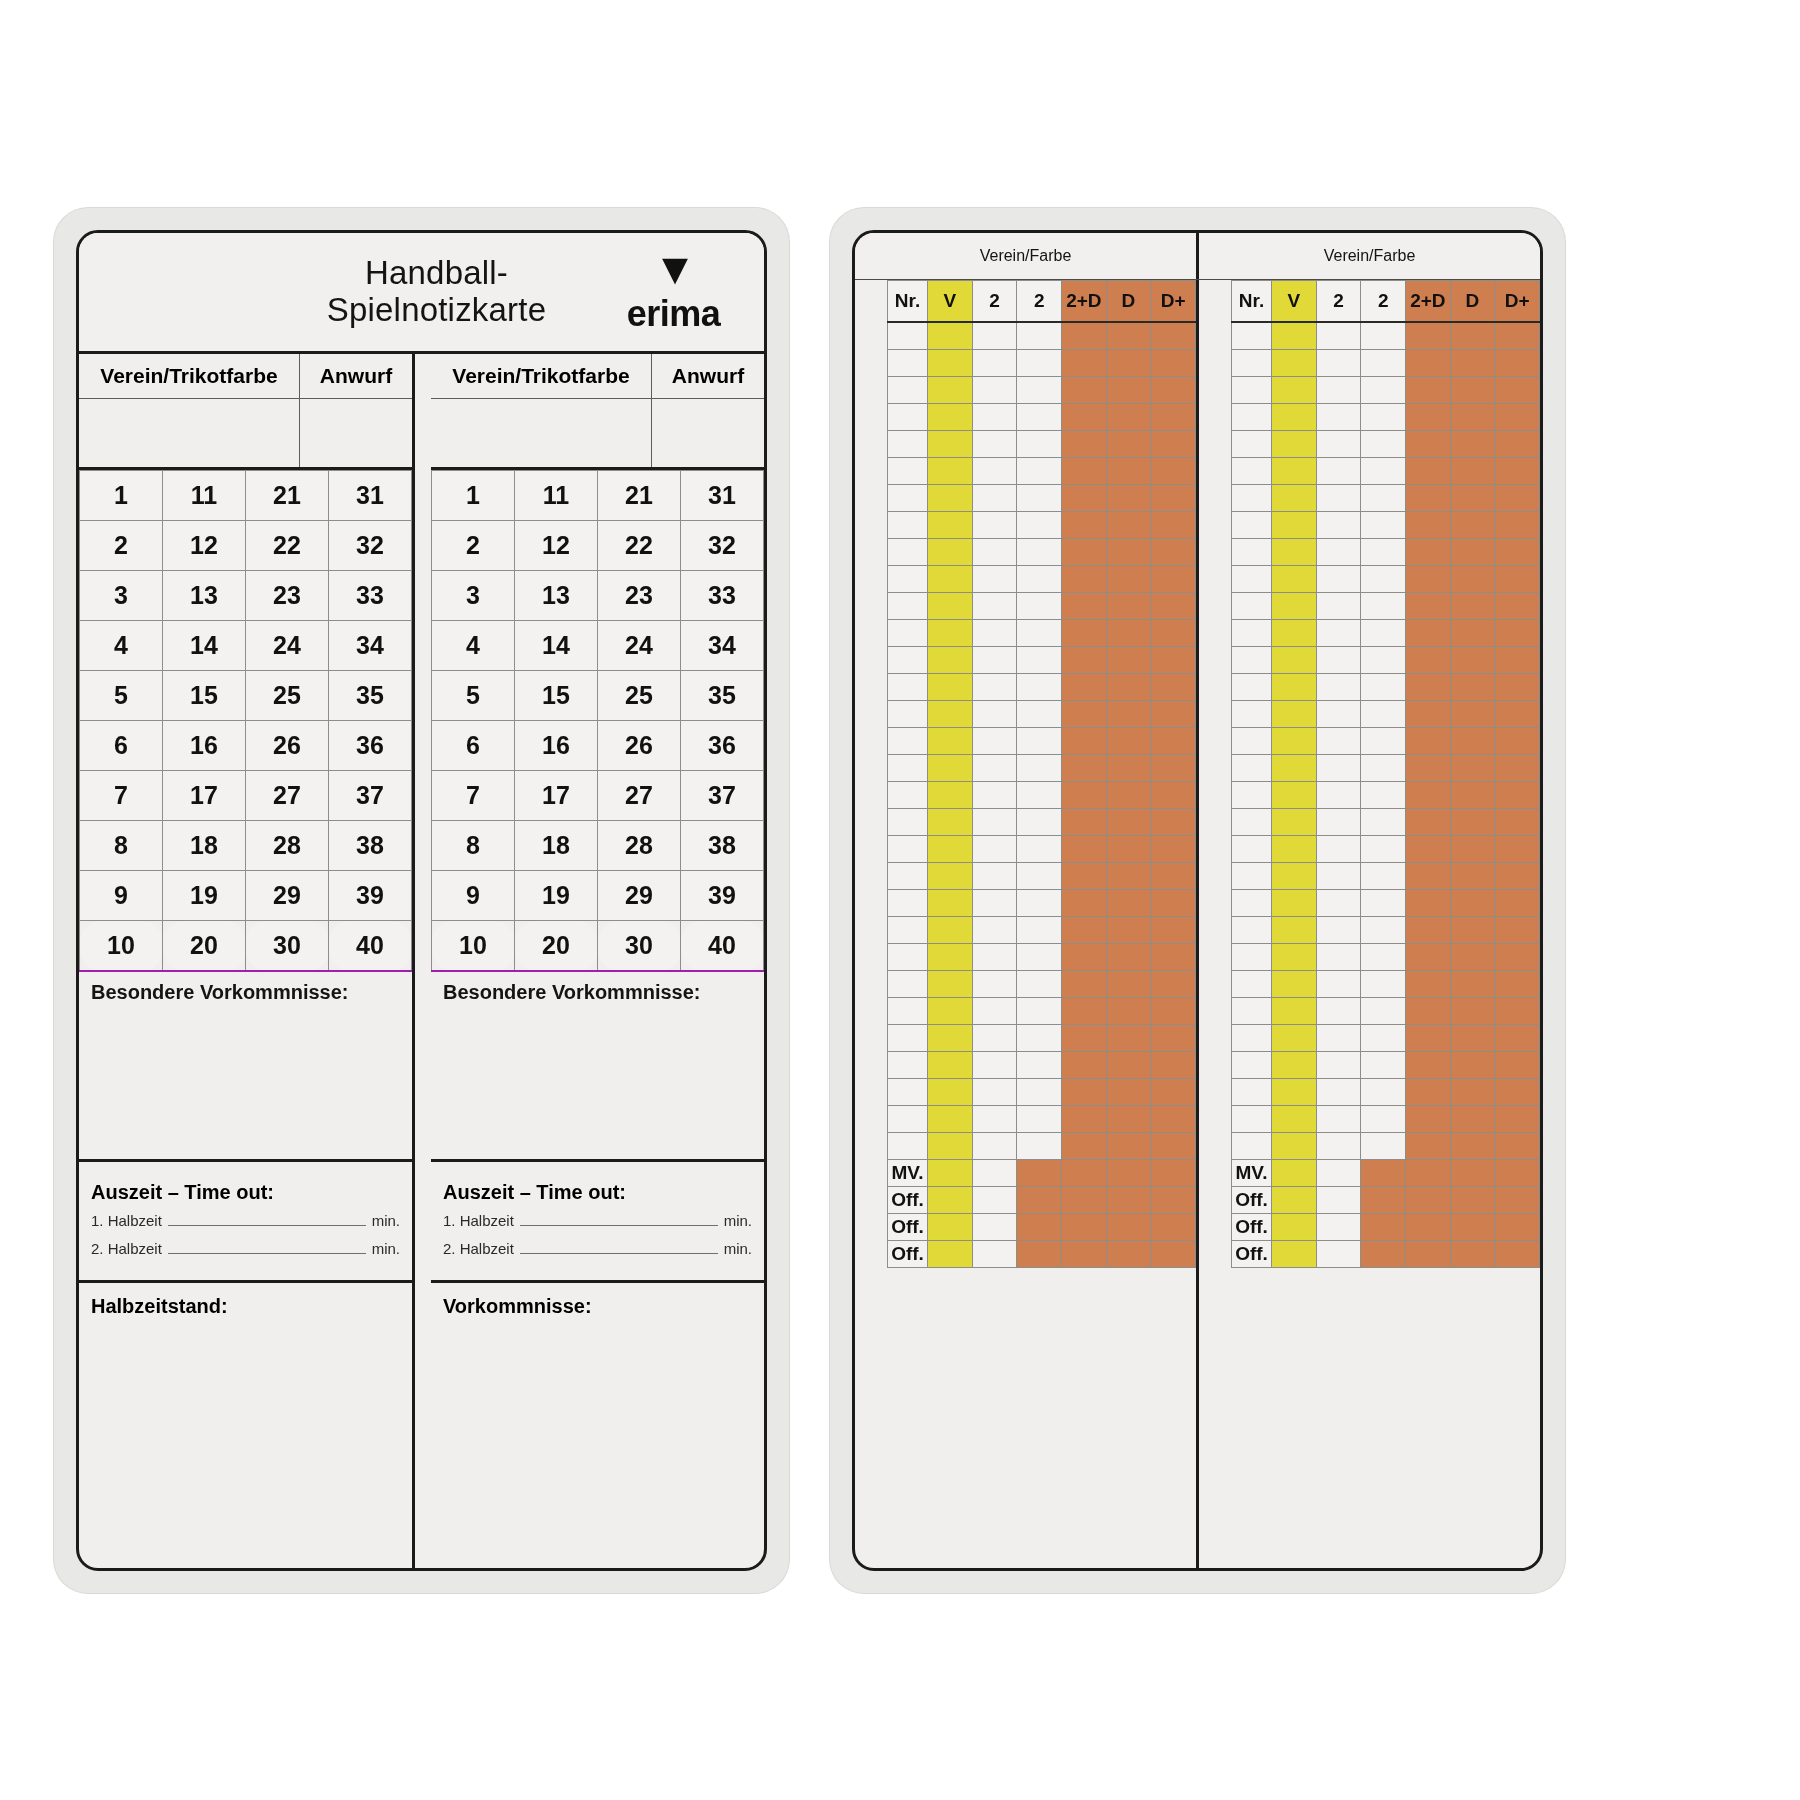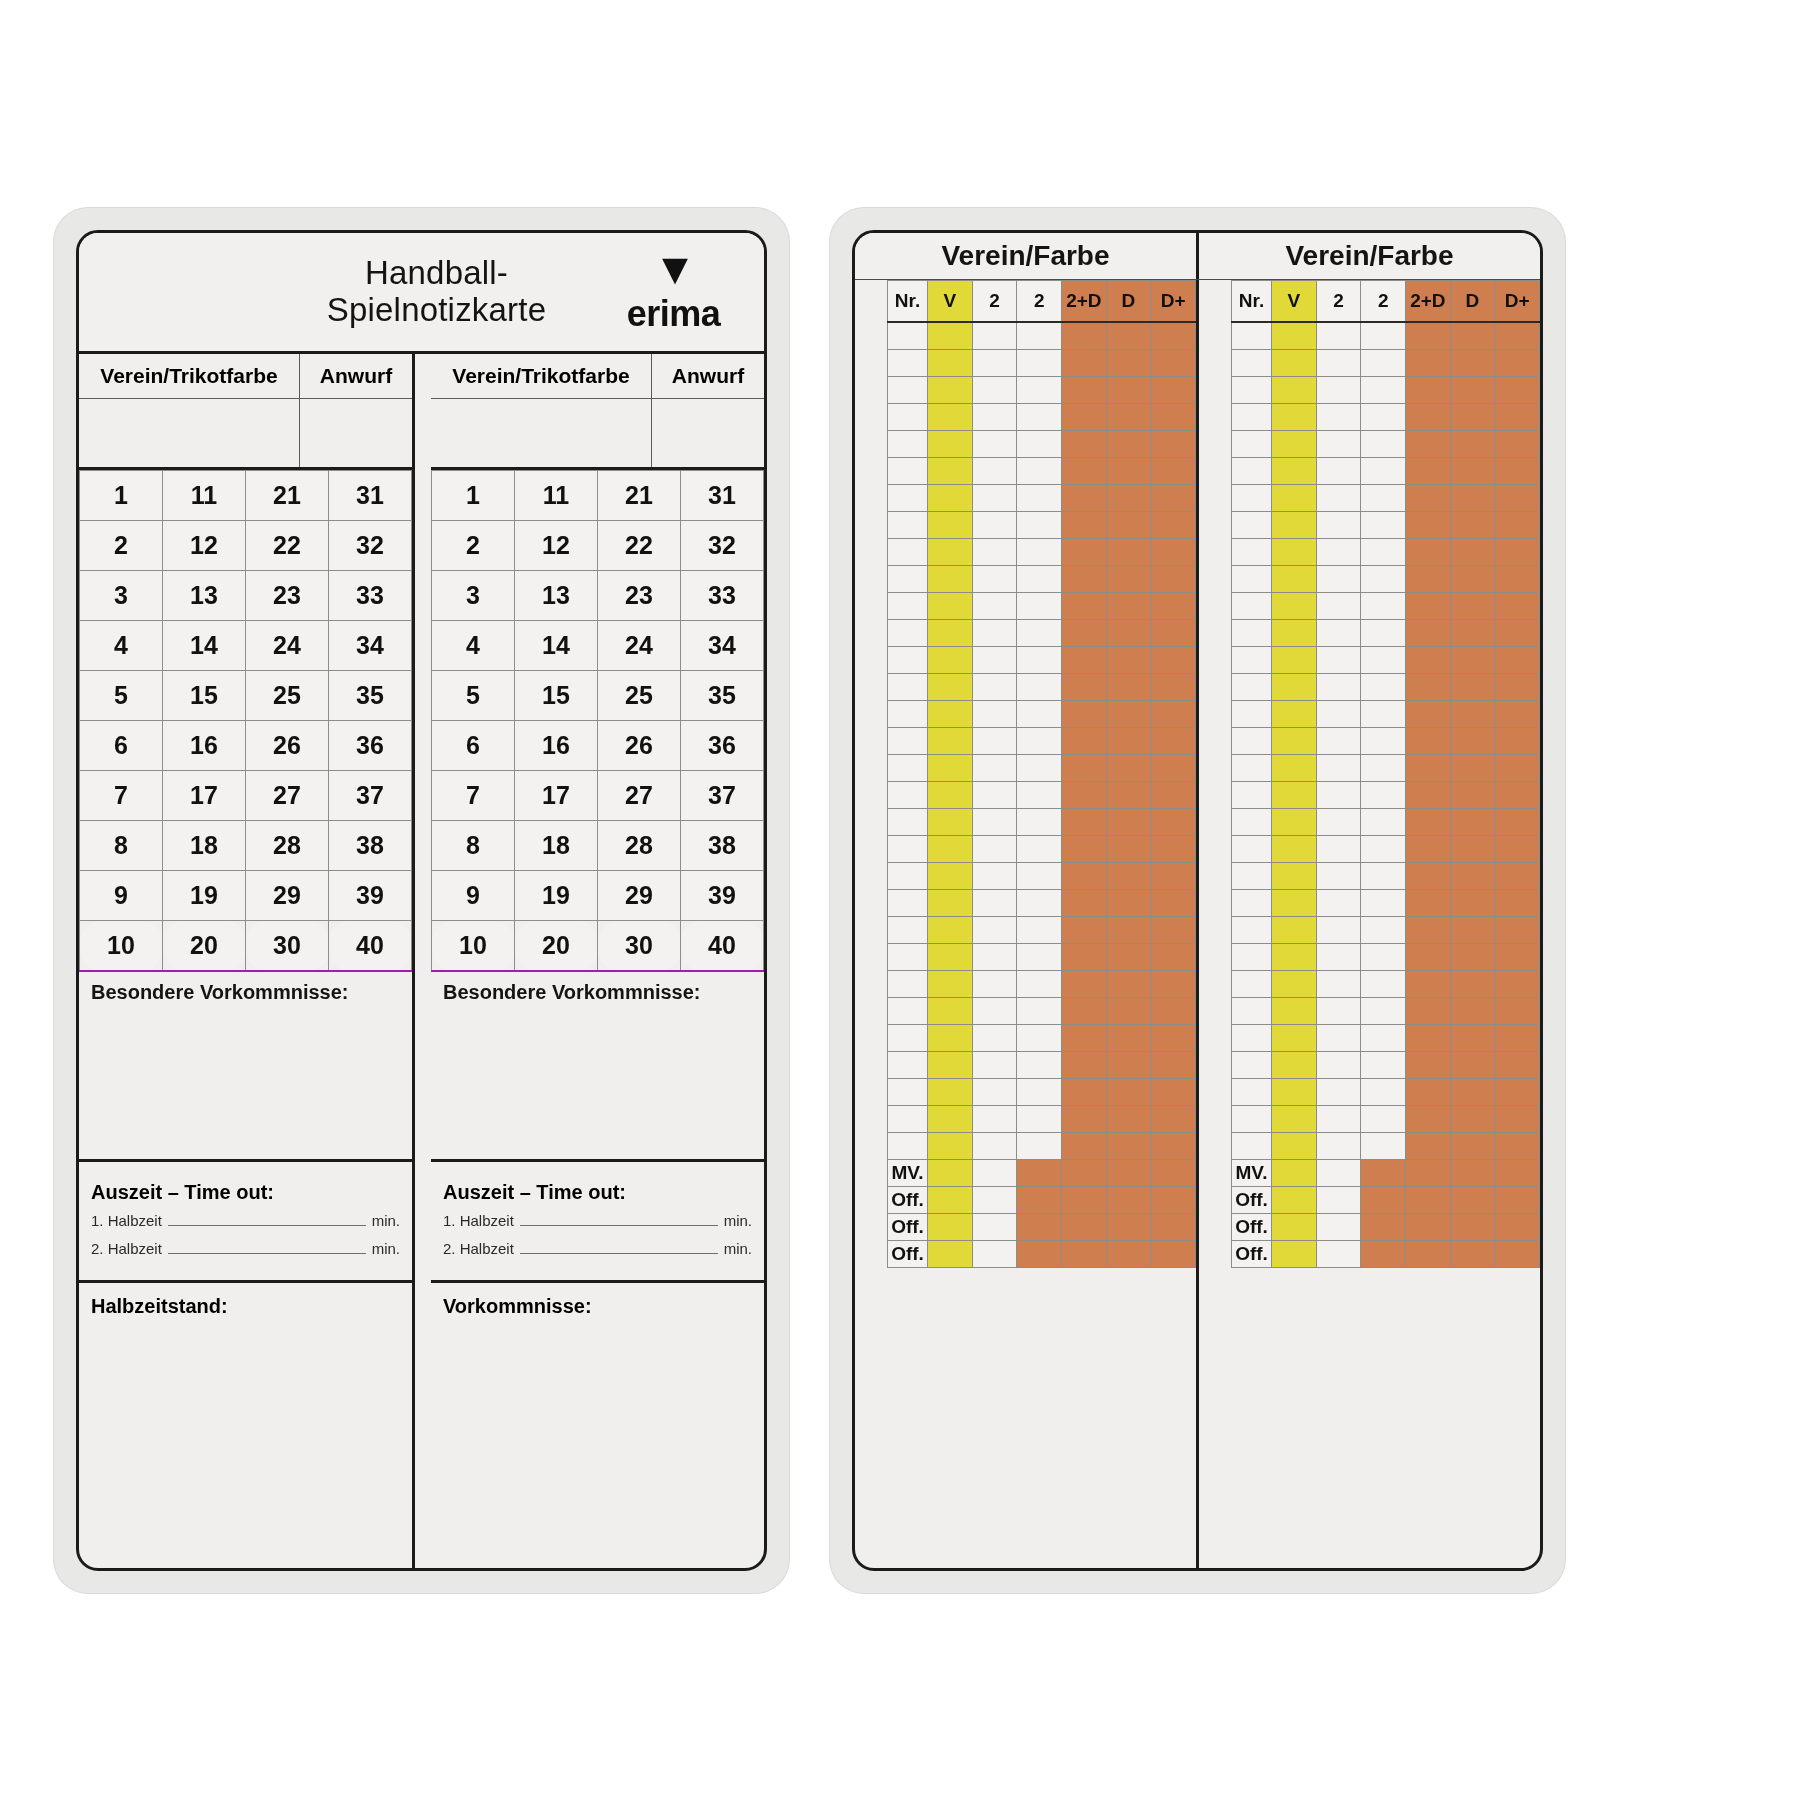--- a/index.html
+++ b/index.html
@@ -165,21 +165,21 @@
   .back-wrap { position: absolute; inset: 0; display: flex; flex-direction: column; }
   .back-head {
     height: 46px;
     display: flex;
     border-bottom: 1px solid #4a4a47;
     background: #f1f0ee;
   }
   .back-head .bh {
     width: 50%;
     display: flex; align-items: center; justify-content: center;
-    font-size: 28px; font-weight: 700; color: #141414;
+    font-size: 16px; font-weight: 400; color: #141414;
   }
   .back-head .bh.l { border-right: 3px solid #1b1b1b; }
 
   .back-body { flex: 1; display: flex; }
   .back-side { width: 50%; display: flex; flex-direction: column; margin-left: 32px; }
   .back-side.l { border-right: 3px solid #1b1b1b; }
 
   .bgrid { width: 100%; border-collapse: collapse; table-layout: fixed; }
   .bgrid td, .bgrid th {
     border: 1px solid #8d8d8a;

